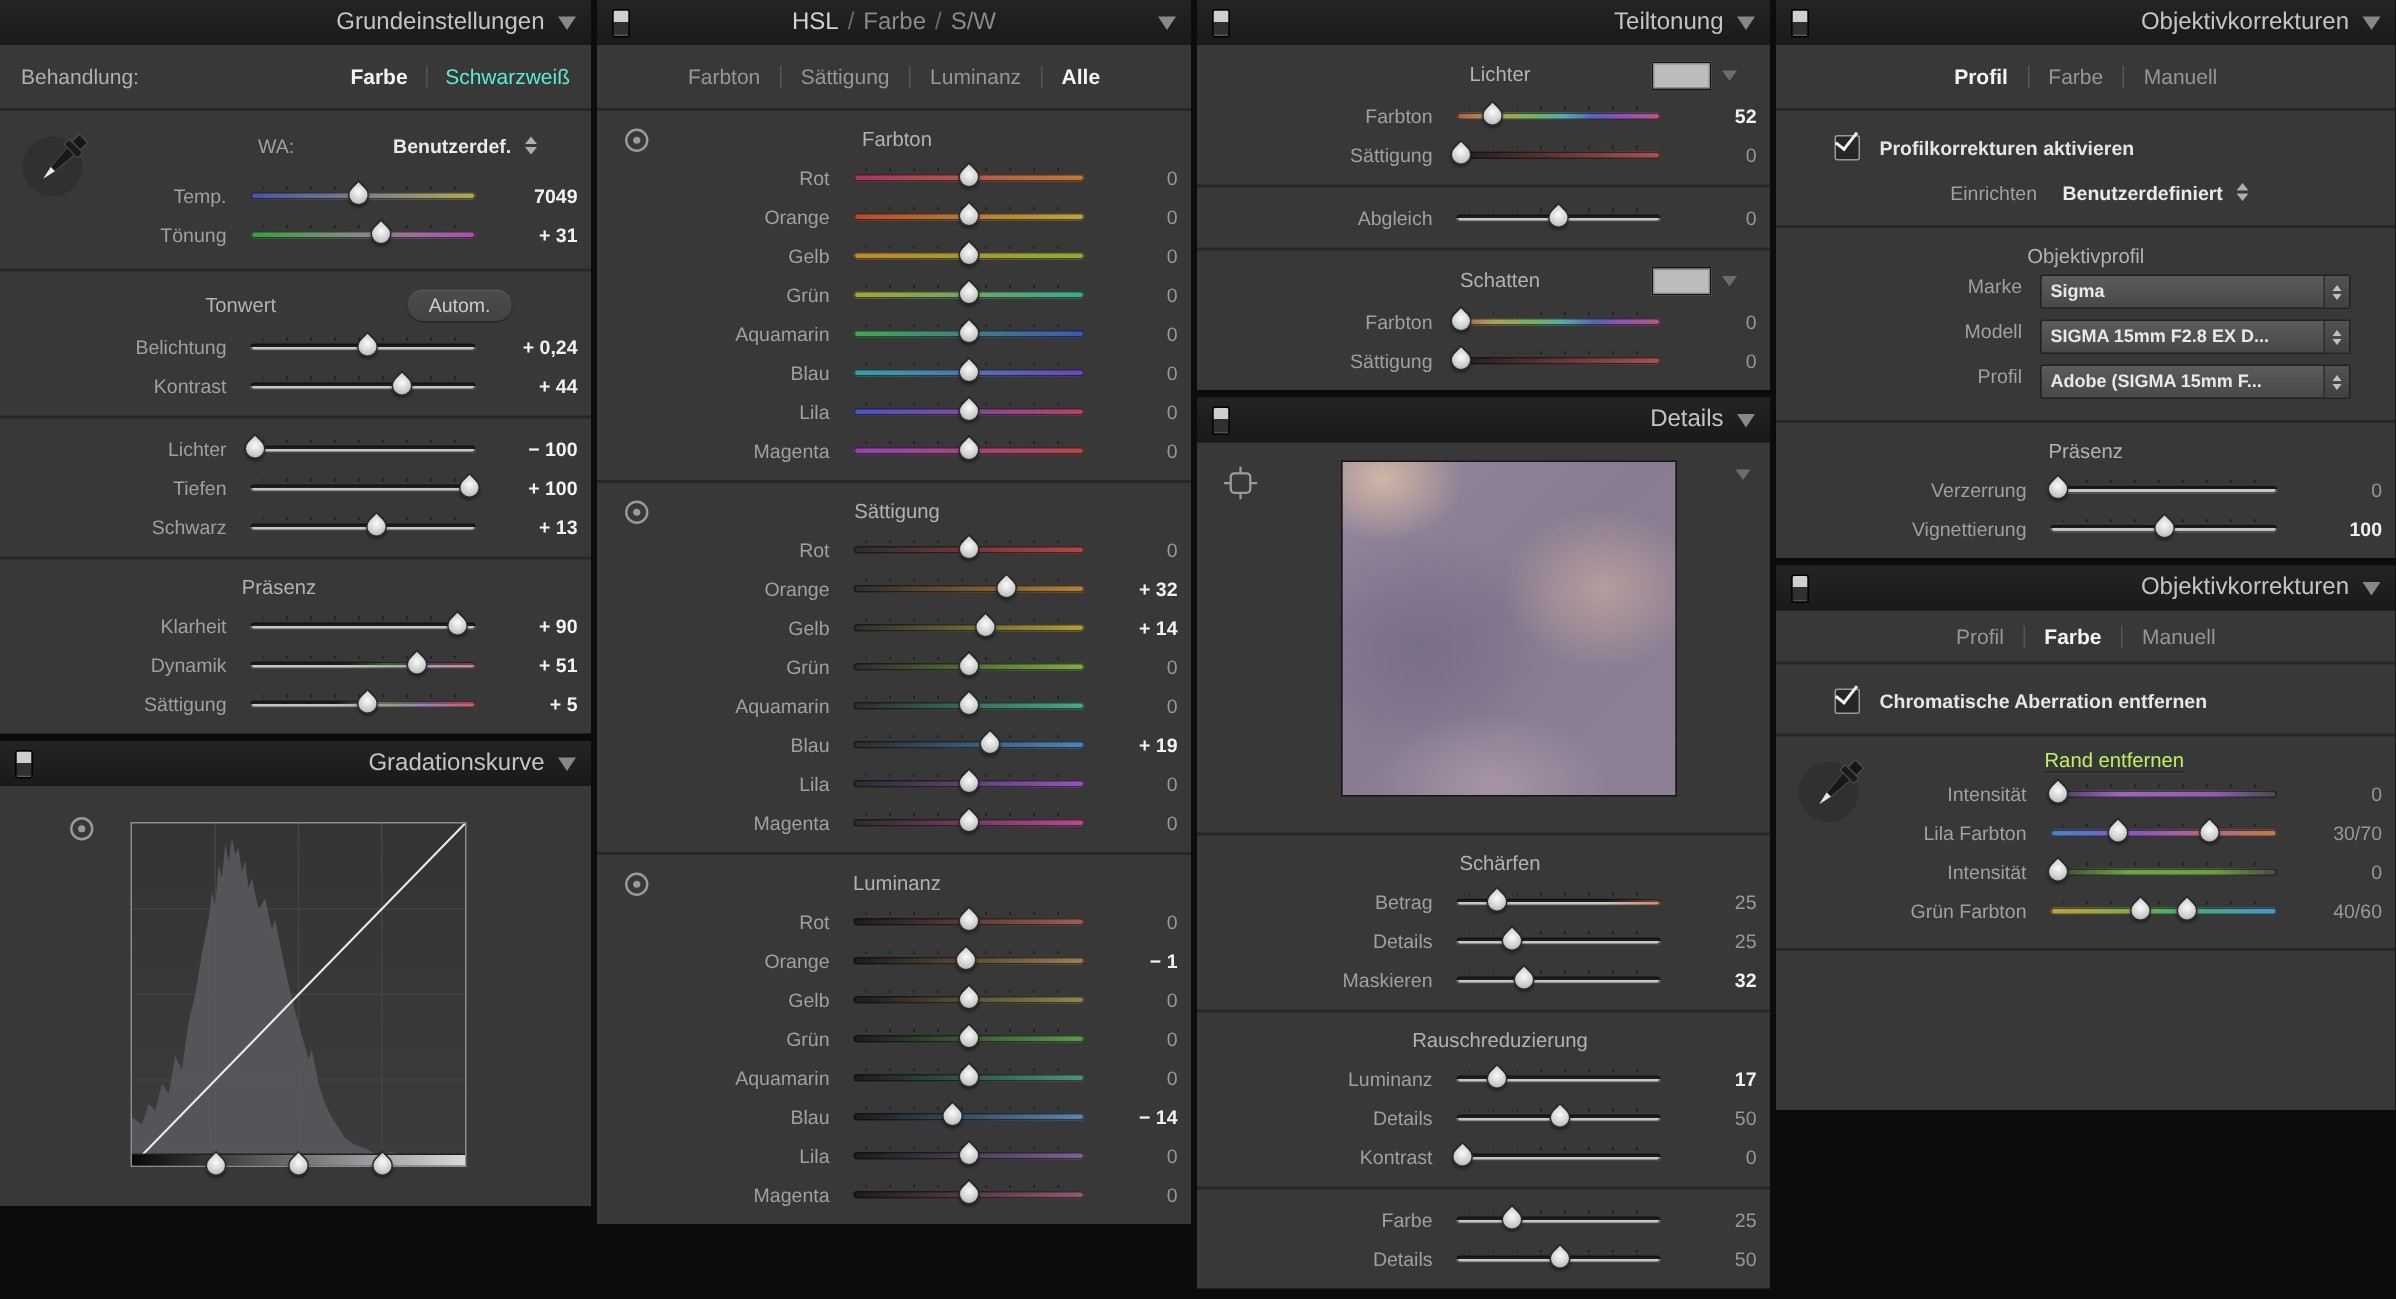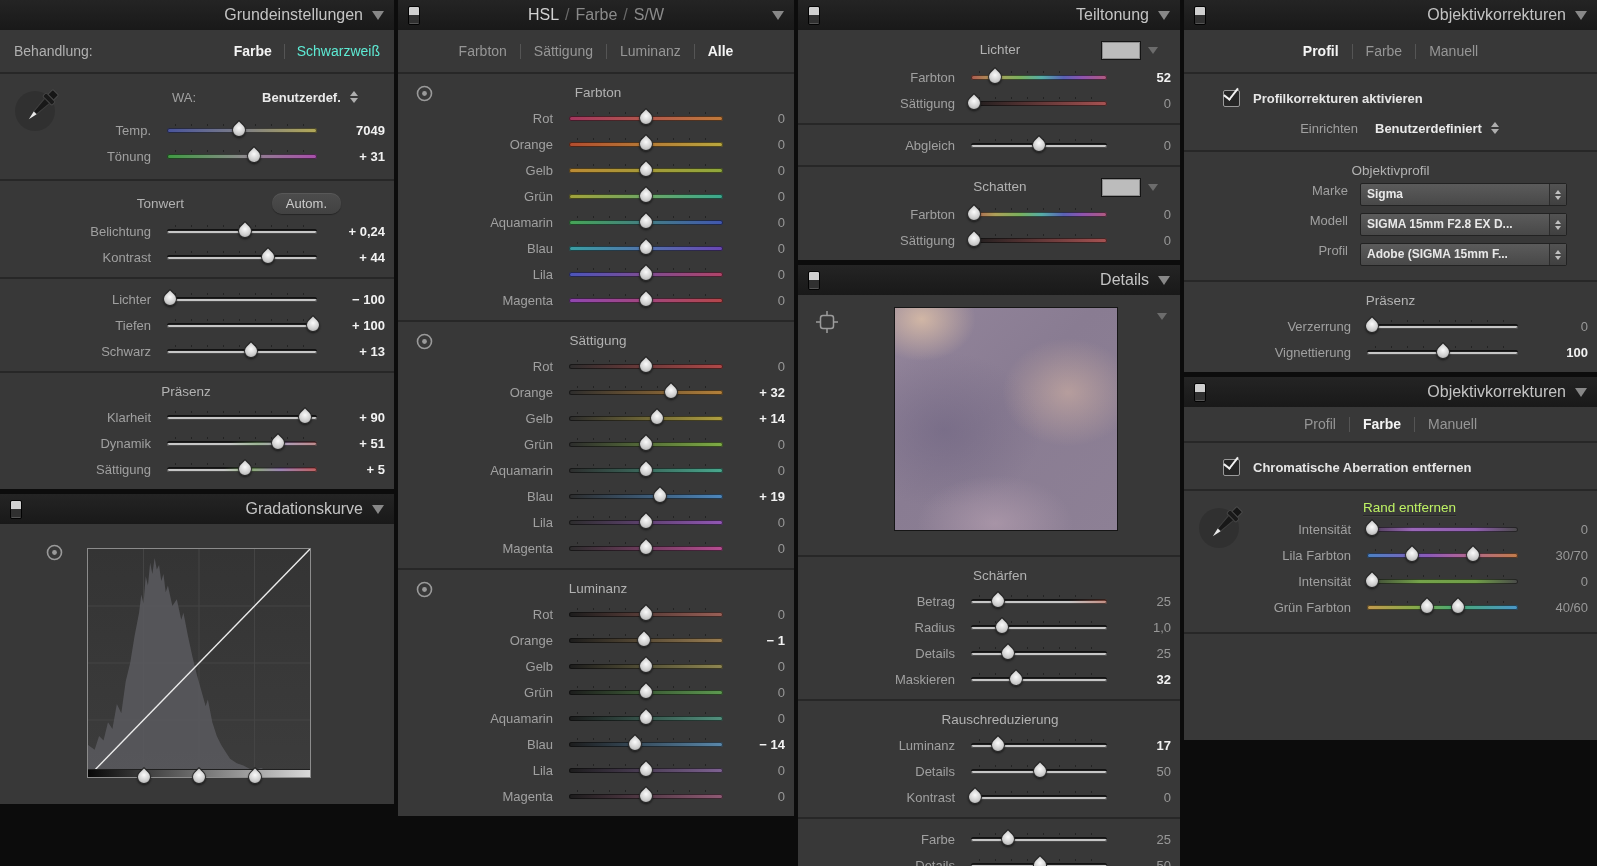--- a/index.html
+++ b/index.html
@@ -597,27 +597,20 @@
         <div class="sect">
           <span class="stitle">Schärfen</span>
           <div class="r">
               <span class="l">Betrag</span>
               <div class="t g-betrag">
                 <i class="k" style="left: 20%;"></i>
               </div>
               <span class="v">25</span>
             </div>
           <div class="r">
-              <span class="l">Radius</span>
-              <div class="t g-gray">
-                <i class="k" style="left: 23%;"></i>
-              </div>
-              <span class="v">1,0</span>
-            </div>
-          <div class="r">
               <span class="l">Details</span>
               <div class="t g-gray">
                 <i class="k" style="left: 27%;"></i>
               </div>
               <span class="v">25</span>
             </div>
           <div class="r">
               <span class="l">Maskieren</span>
               <div class="t g-gray">
                 <i class="k" style="left: 33%;"></i>

